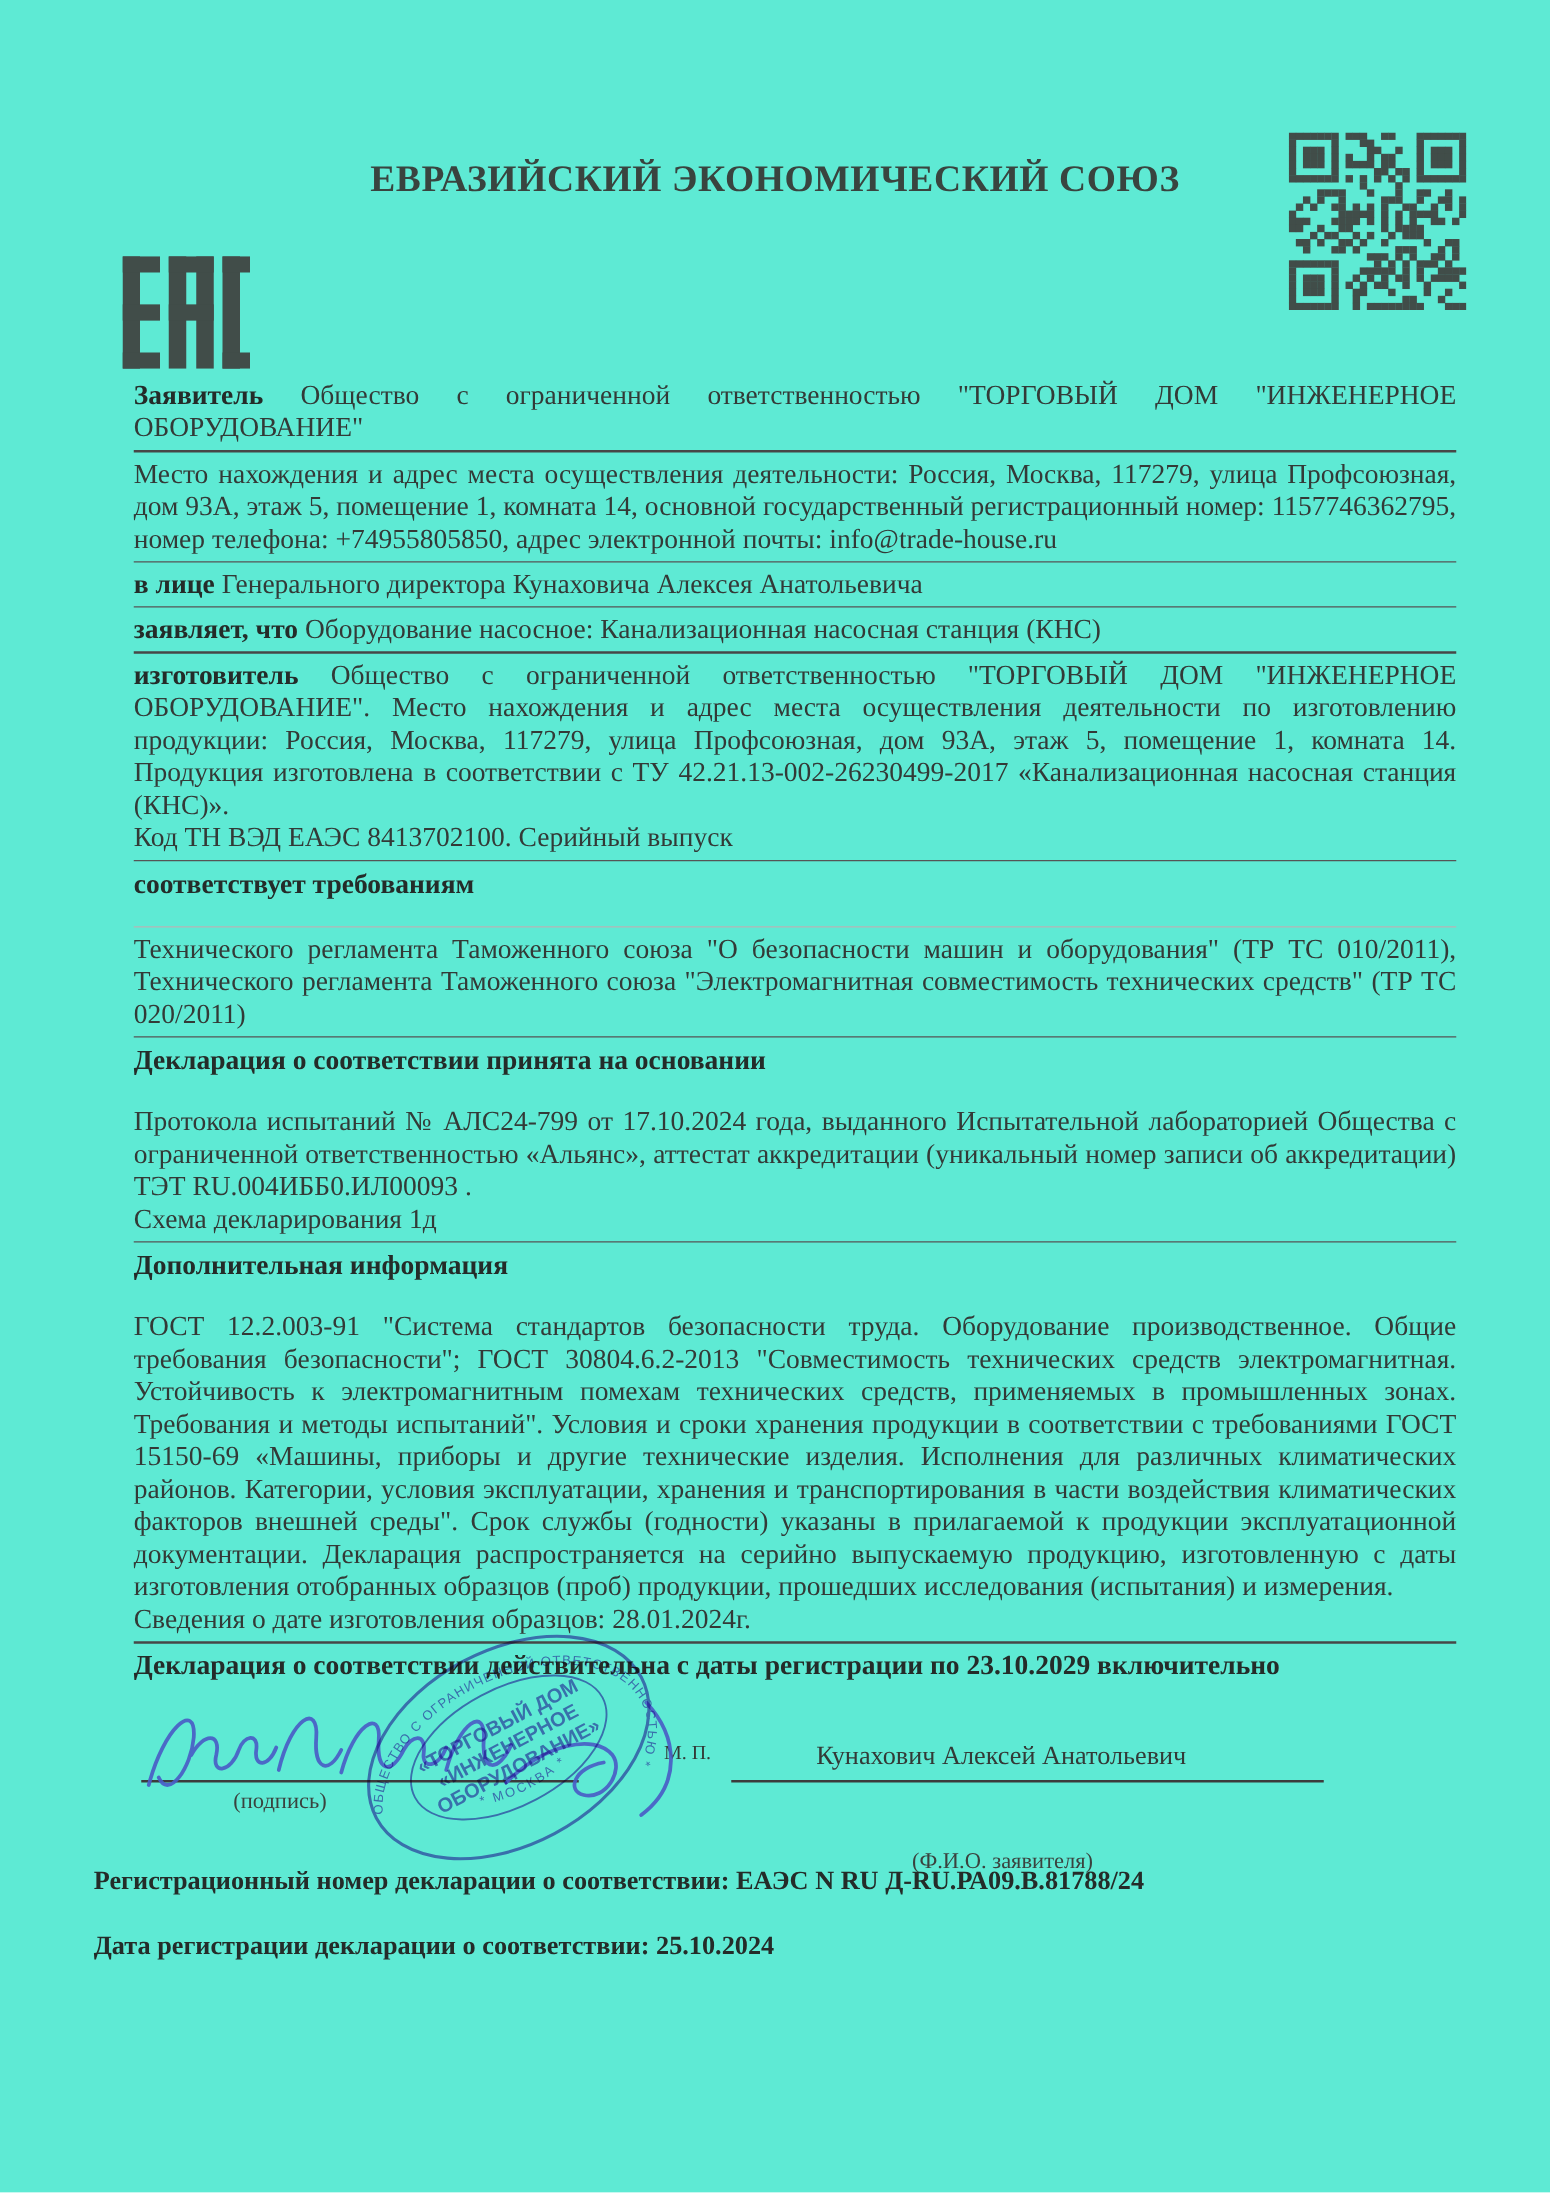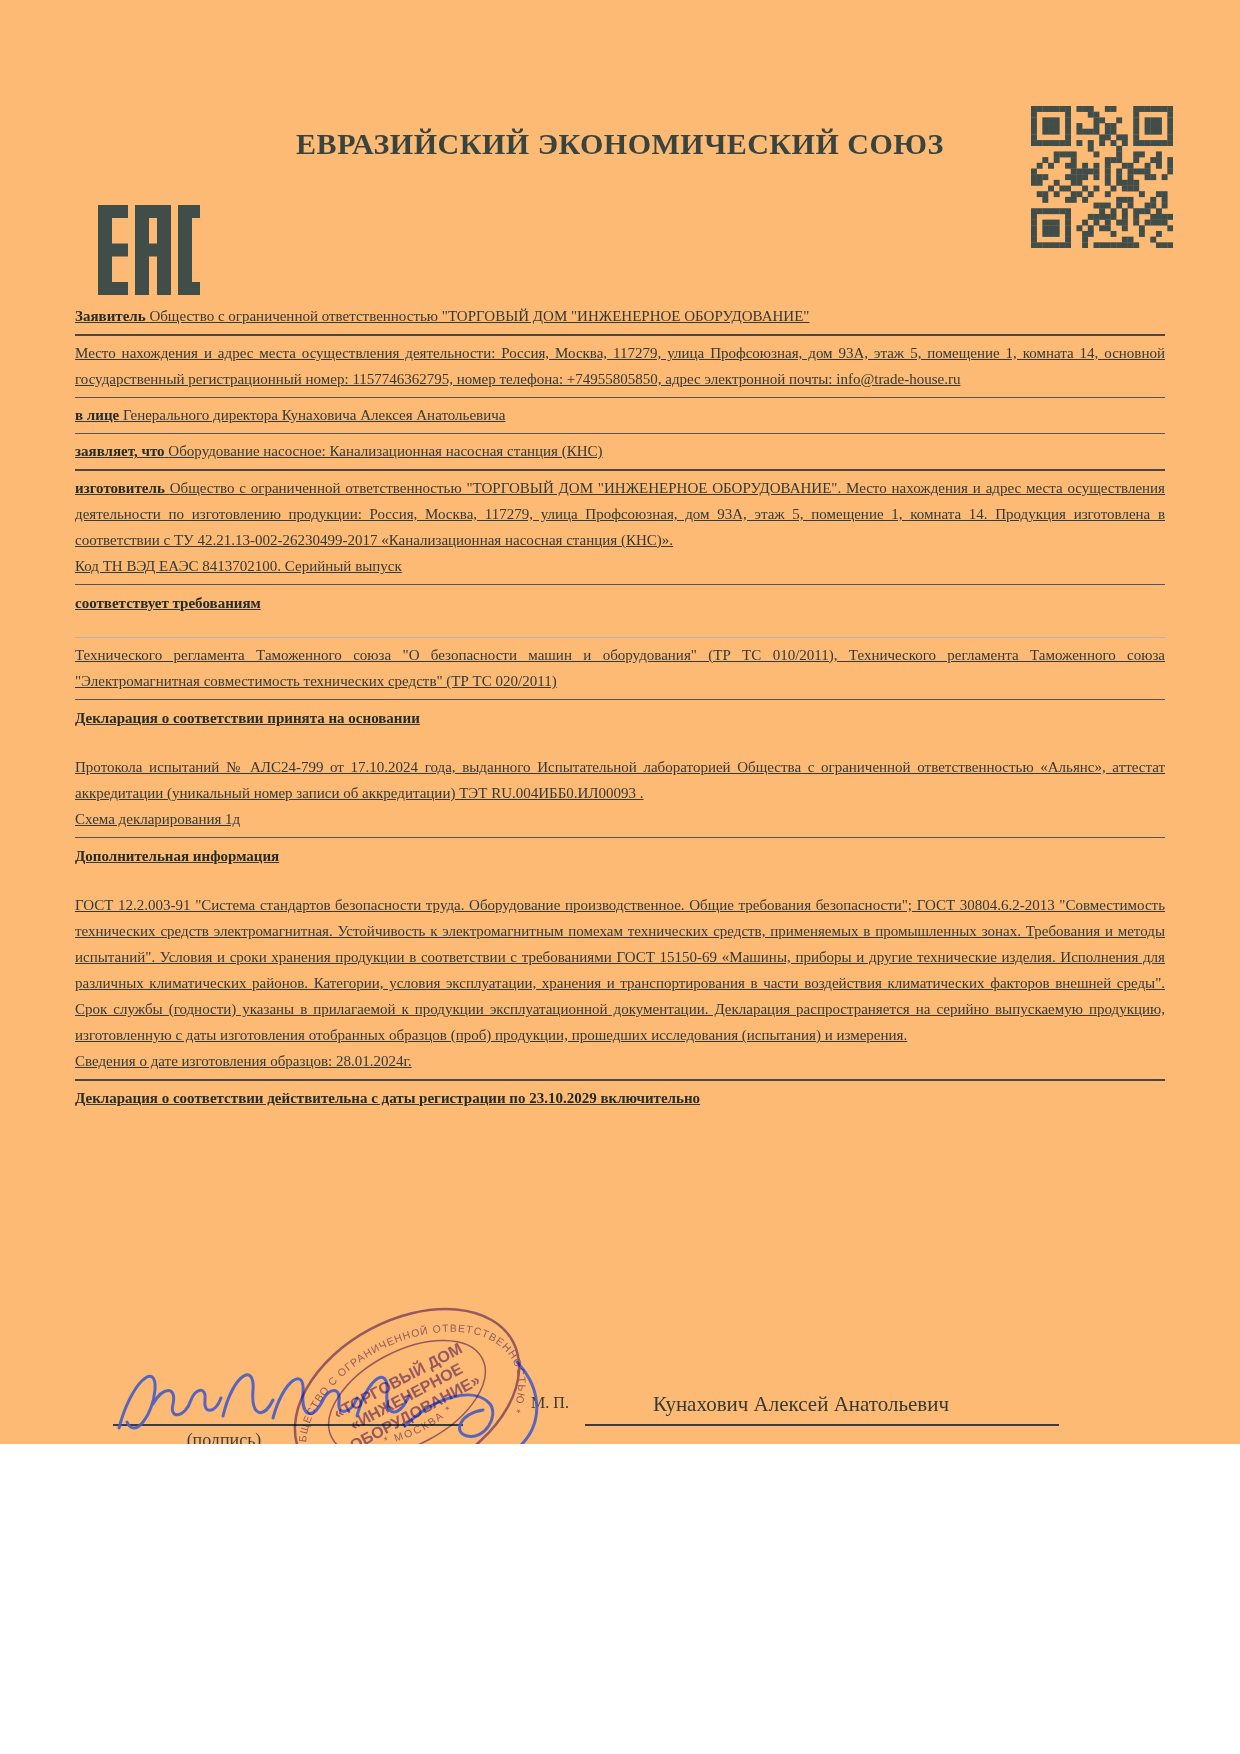--- a/index.html
+++ b/index.html
@@ -1,25 +1,25 @@
 <!DOCTYPE html>
 <html><head>
 <meta charset="utf-8">
 <style>
   html,body{margin:0;padding:0;background:#ffffff;}
-  .page{position:relative;width:1240px;height:1444px;background:#fdba74;overflow:hidden;
-        font-family:"Liberation Serif","DejaVu Serif",serif;color:#333a37;text-decoration:underline;}
+  .page{position:relative;width:1240px;height:1754px;background:#5eead4;overflow:hidden;
+        font-family:"Liberation Serif","DejaVu Serif",serif;color:#333a37;}
   
   .doc-header{position:relative;height:300px;}
   .titles{position:absolute;left:0;right:0;top:126px;text-align:center;}
   .titles .t{font-weight:bold;font-size:30px;line-height:36px;letter-spacing:.5px;color:#39443f;}
   .eac{position:absolute;left:98px;top:205px;}
   .qr{position:absolute;left:1031px;top:106px;}
   
-  .content{padding:0 75px;font-size:15px;line-height:26px;}
+  .content{padding:0 75px;font-size:22px;line-height:26px;margin-left:32px;}
   .content p{margin:0;}
   .lbl{font-weight:bold;color:#242c29;}
   .jst{text-align:justify;}
   .row{padding:3px 0 4px;}
   .hdr-row{padding:4px 0 20px;font-weight:bold;color:#242c29;}
   .rule{height:0;border-top:2px solid #474747;margin:1px 0;}
   .rule.thin{border-top:1.5px solid #555;}
   .rule.light{border-top:1px solid #b5b5b5;}
   .bold-line{font-weight:bold;color:#242c29;}
   
@@ -447,18 +447,22 @@
     </g>
   </svg>
 
   <div class="mp">М. П.</div>
   <div class="sig-line left"></div>
   <div class="sig-line right"></div>
   <div class="signer-name">Кунахович Алексей Анатольевич</div>
   <div class="caption sign">(подпись)</div>
   <div class="caption fio">(Ф.И.О. заявителя)</div>
 
+  <div class="reg-line num">
+    <span>Регистрационный номер декларации о соответствии:</span>
+    <span>ЕАЭС N RU Д-RU.РА09.В.81788/24</span>
+  </div>
   <div class="reg-line date">
     <span>Дата регистрации декларации о соответствии:</span>
     <span>25.10.2024</span>
   </div>
 
 </div>
 
 </body></html>

